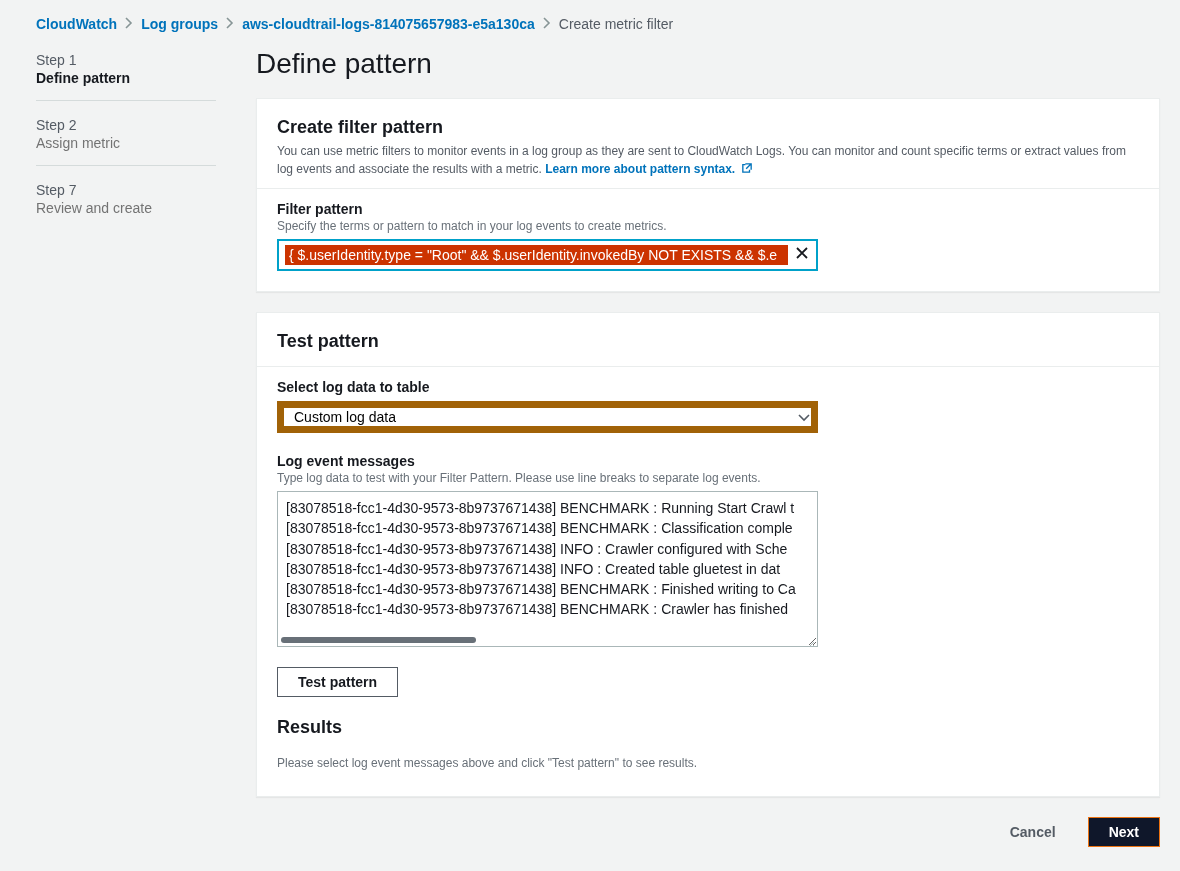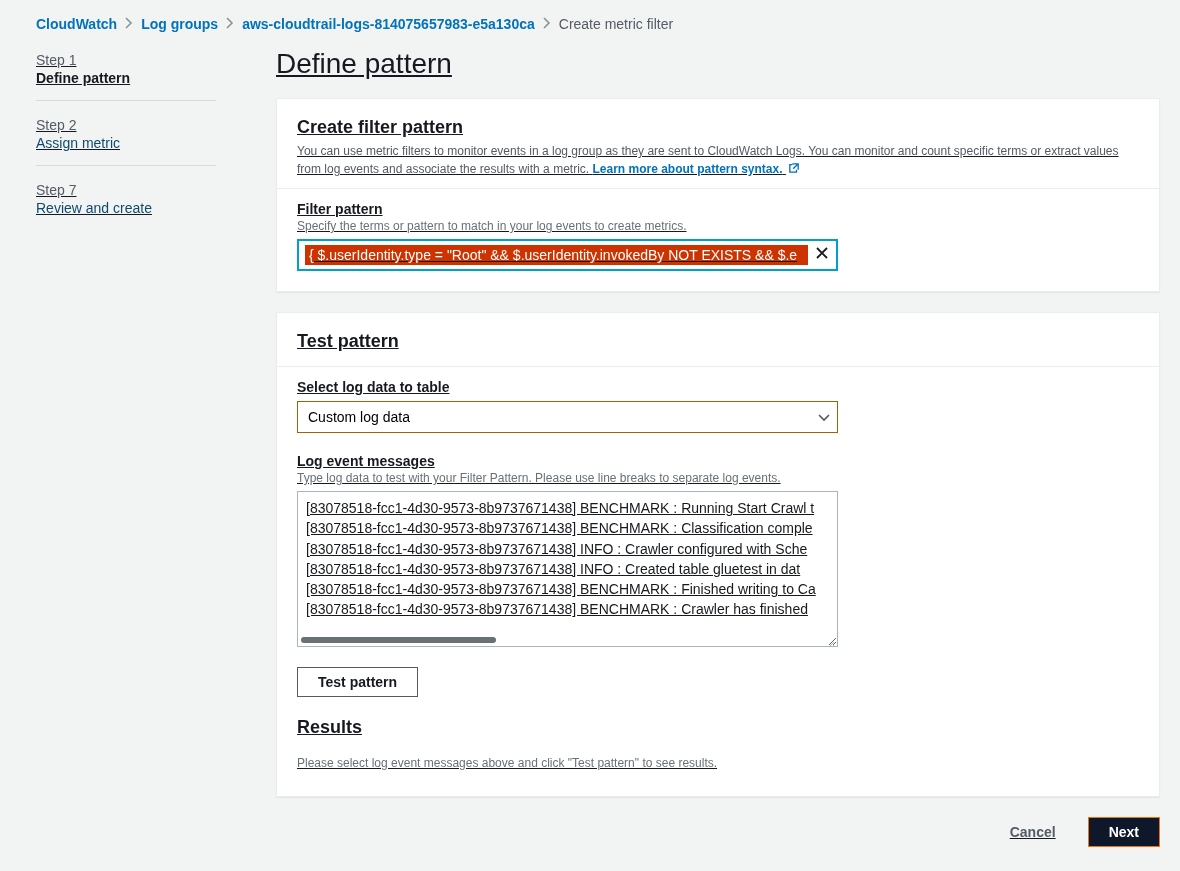--- a/index.html
+++ b/index.html
@@ -25,29 +25,29 @@
     flex-wrap: wrap;
   }
   .breadcrumb a {
     color: #0073bb;
     text-decoration: none;
     font-weight: 600;
   }
   .breadcrumb .sep { color: #879596; font-size: 12px; }
   .breadcrumb .current { color: #545b64; }
   
-  .layout { display: flex; gap: 60px; text-decoration: underline; }
+  .layout { display: flex; gap: 40px; }
   .sidebar { width: 180px; flex-shrink: 0; padding-top: 4px; }
   .step {
     border-top: 1px solid #d5dbdb;
     padding: 16px 0 14px 0;
   }
   .step:first-child { border-top: none; padding-top: 0; }
   .step-num { font-size: 14px; color: #545b64; margin-bottom: 2px; }
-  .step-title { font-size: 14px; color: #0c4a6e; }
+  .step-title { font-size: 14px; color: #737373; }
   .step-title.active { color: #16191f; font-weight: 700; }
   .main { flex: 1; min-width: 0; }
   .page-title {
     font-size: 28px;
     font-weight: 400;
     margin-bottom: 18px;
   }
   .panel {
     background: #fff;
     border: 1px solid #eaeded;
@@ -122,21 +122,21 @@
     margin-left: 3px;
   }
   
   .select-wrap {
     position: relative;
     width: 541px;
   }
   .select {
     width: 100%;
     height: 32px;
-    border: 1px solid #a16207;
+    border: 7px solid #a16207;
     background: #fff;
     padding: 0 28px 0 10px;
     font-size: 14px;
     cursor: pointer;
     text-align: left;
   }
   .select-caret {
     position: absolute;
     right: 8px;
     top: 50%;

